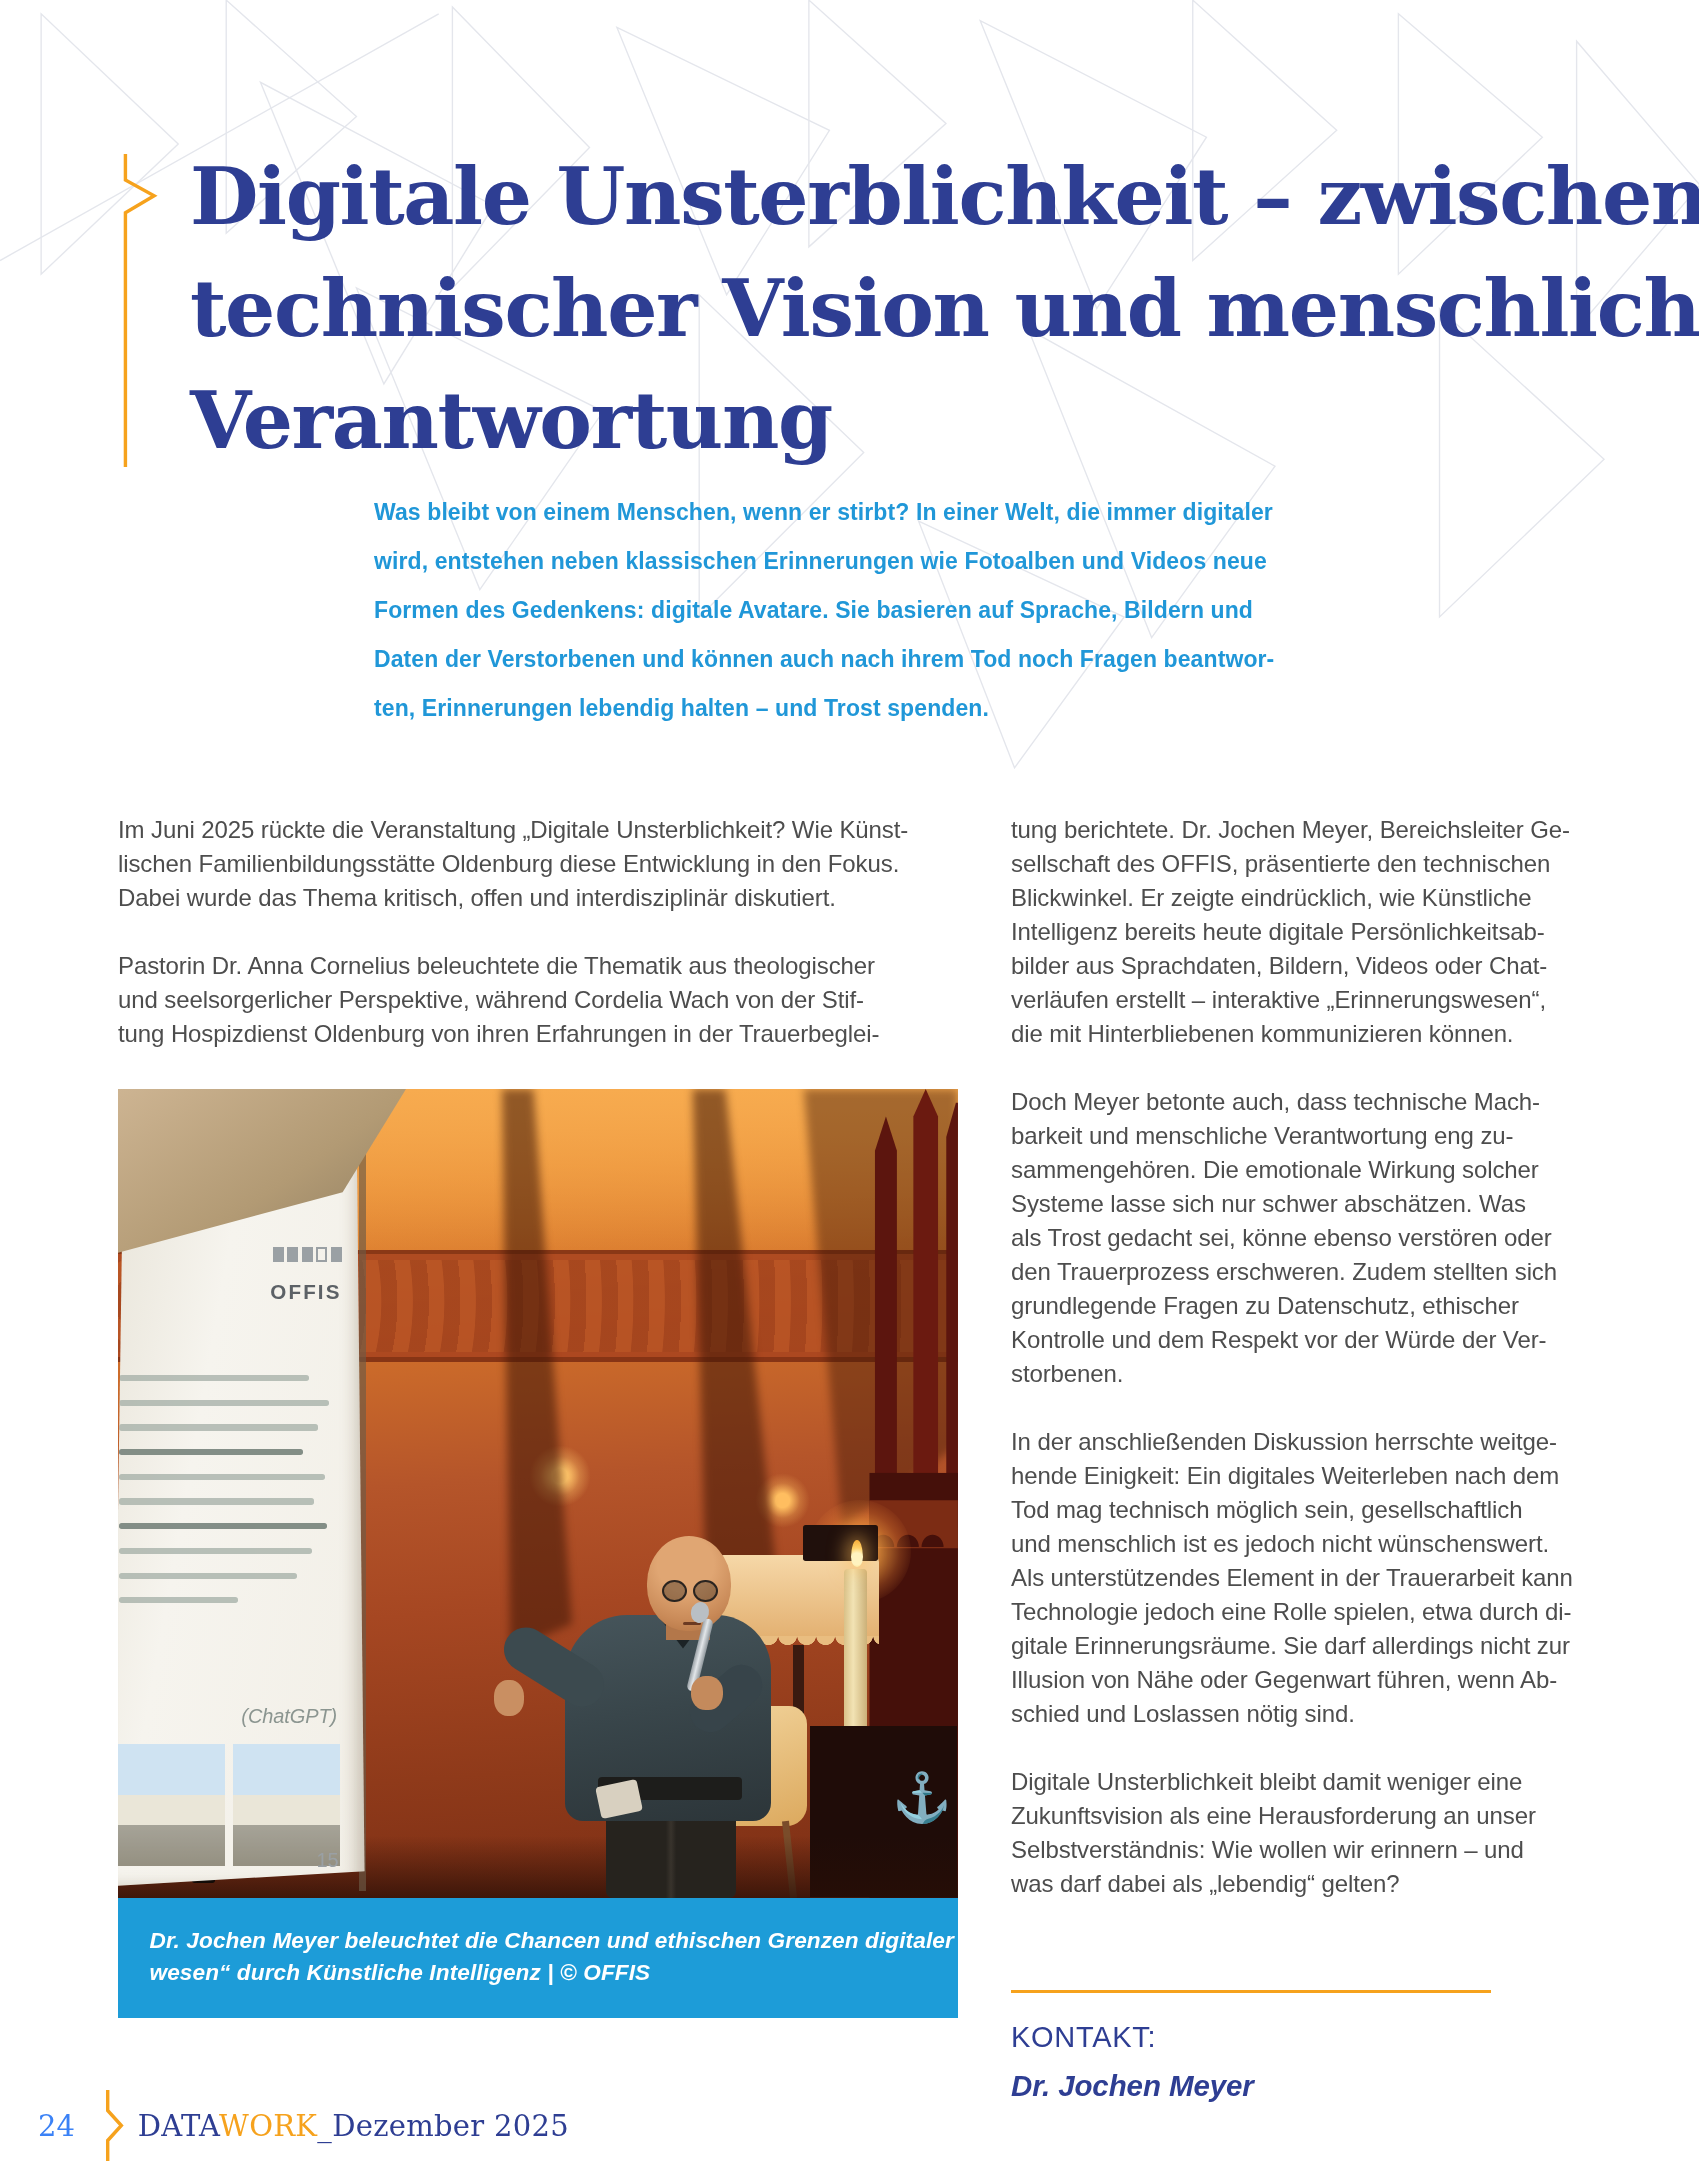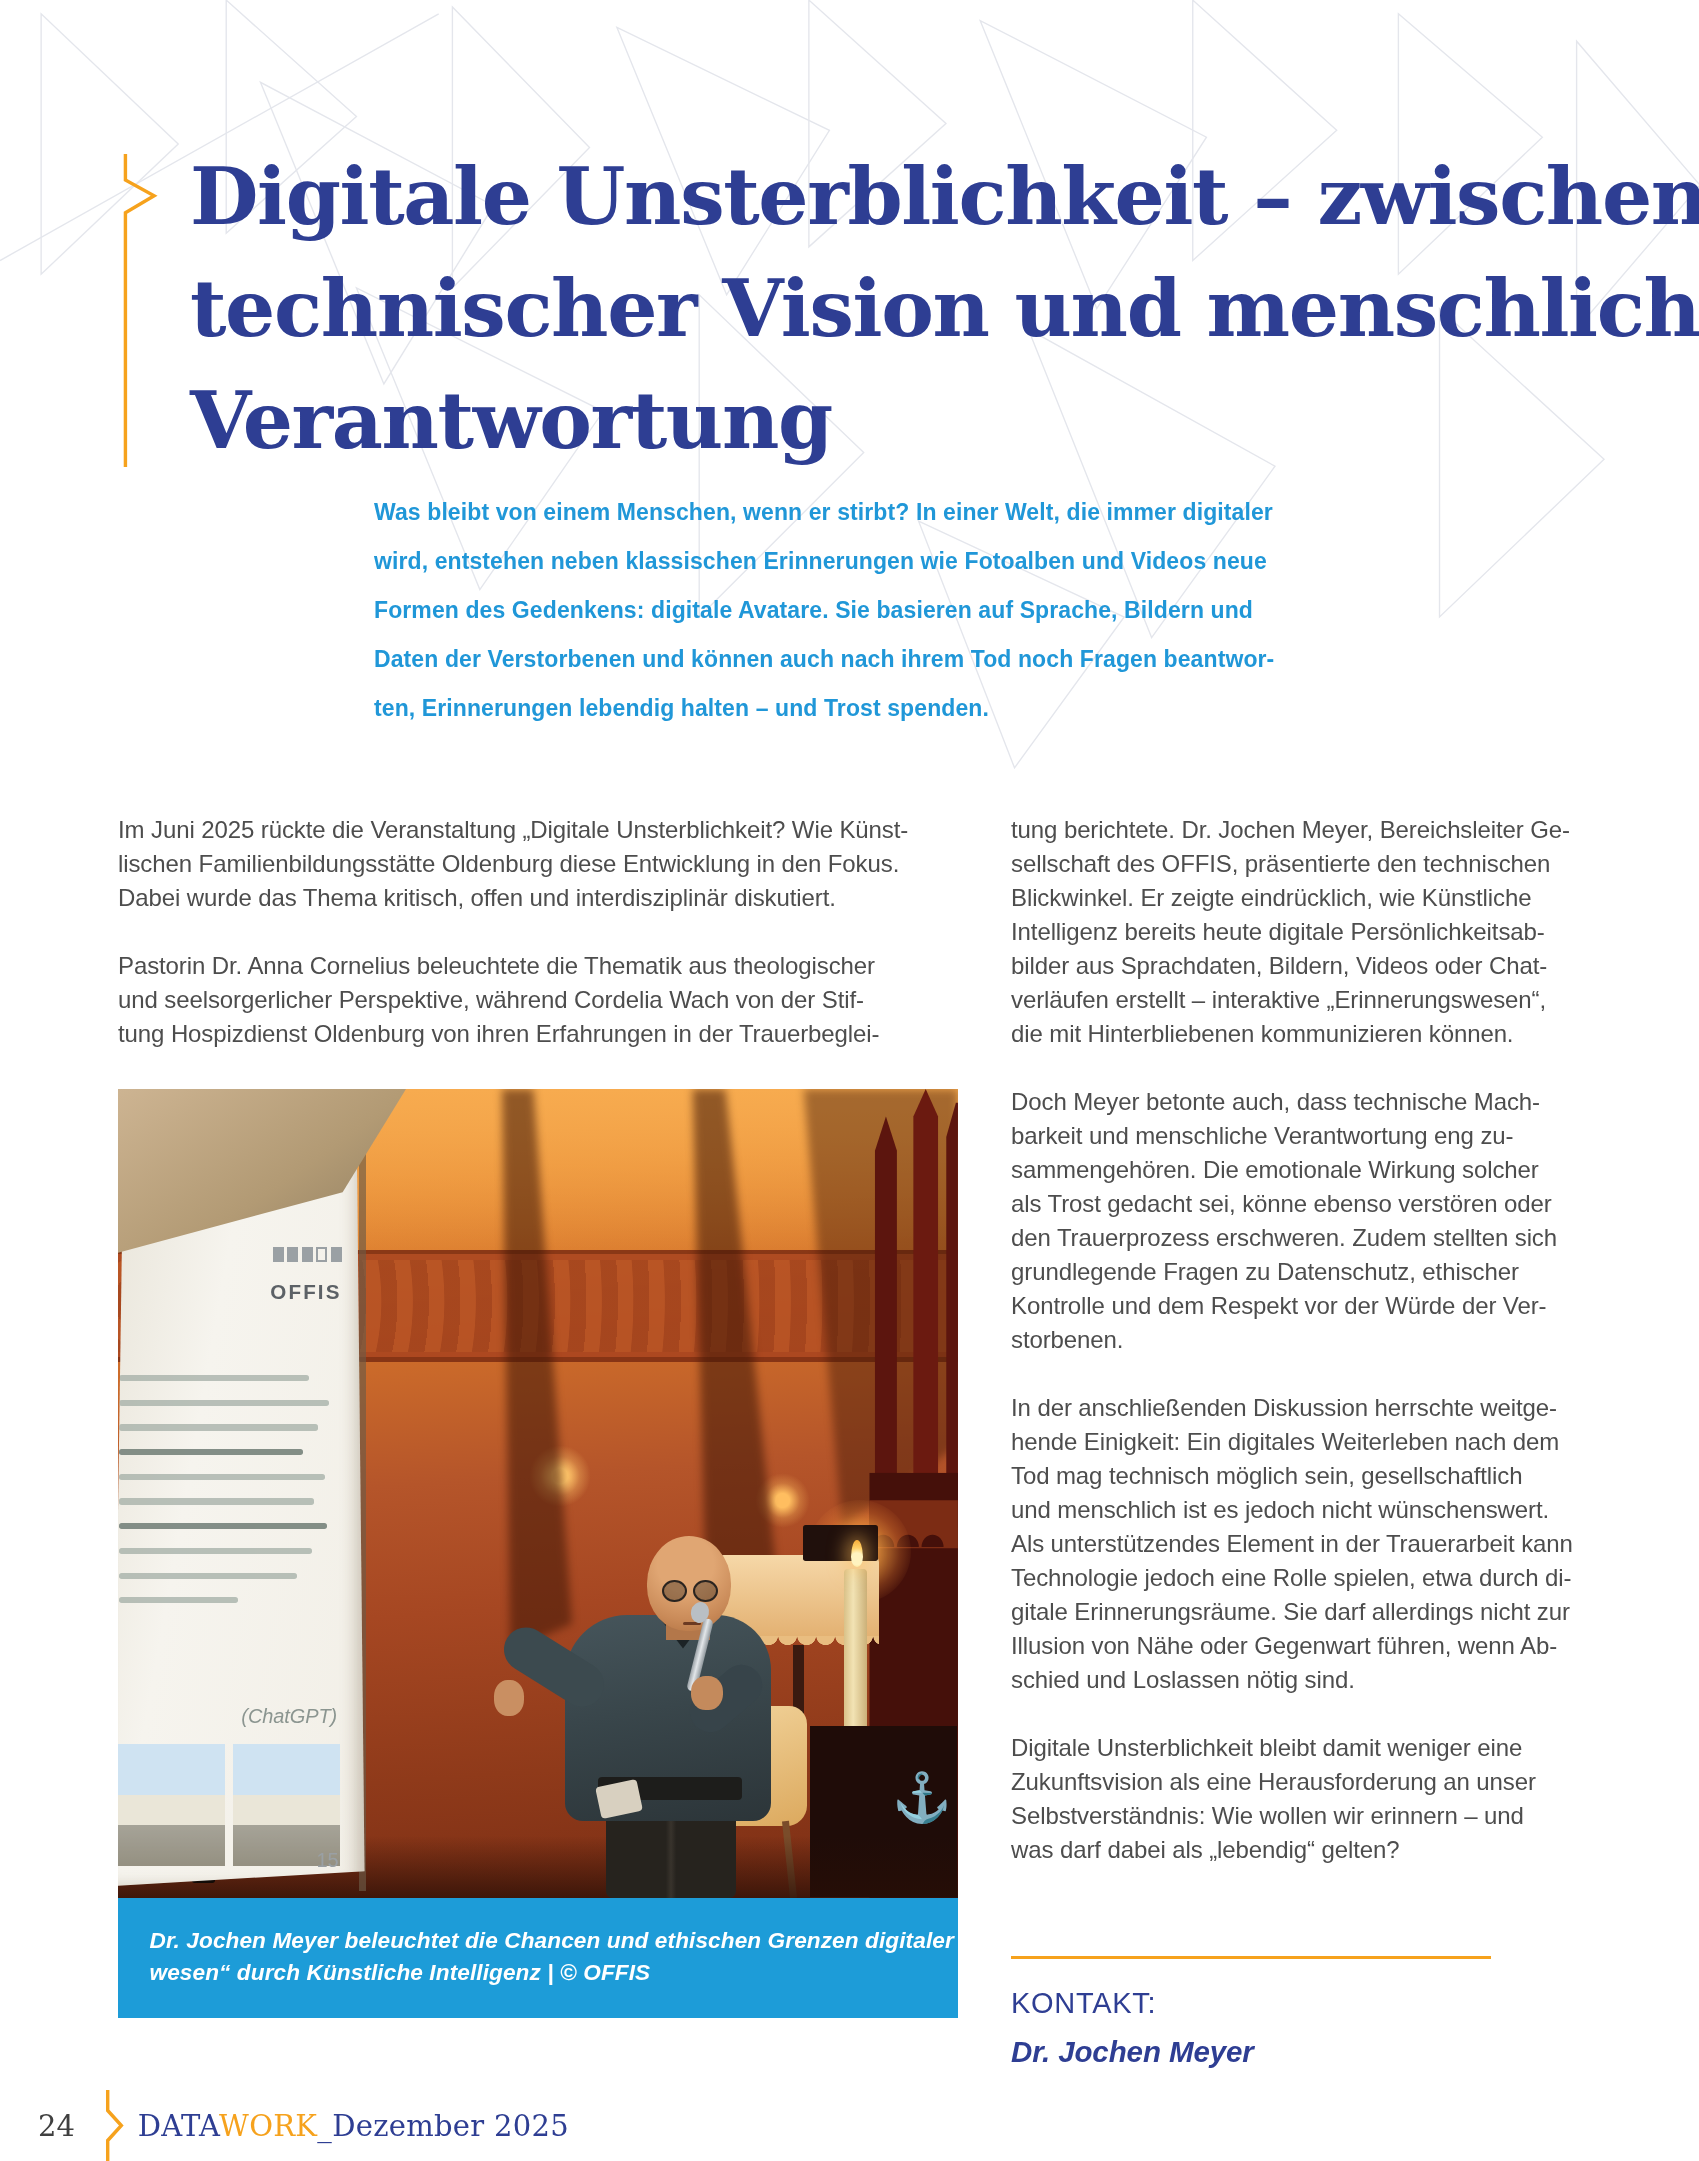--- a/index.html
+++ b/index.html
@@ -129,21 +129,21 @@
            padding:27.4px 31.5px 30px 31.5px;font-size:22.6px;line-height:31.5px;
            font-style:italic;font-weight:700;letter-spacing:0.1px;}
   .caption .ln{display:block;white-space:nowrap;}
   
   .contact{margin-top:89px;}
   .contact-rule{width:480px;height:2.7px;background:#f6a21d;margin:0 0 27.4px 0;border:none;}
   .contact-heading{font-size:29px;font-weight:400;color:#2e3e93;letter-spacing:0.7px;margin:0 0 15px 0;}
   .contact-name{font-size:29.5px;font-weight:700;font-style:italic;color:#2e3e93;}
   
   .footer{position:absolute;left:38px;top:2090px;height:71px;display:flex;align-items:center;z-index:2;}
-  .footer-pagenum{font-family:"DejaVu Serif","Liberation Serif",serif;font-size:29px;color:#404040;}
+  .footer-pagenum{font-family:"DejaVu Serif","Liberation Serif",serif;font-size:29px;color:#3b82f6;}
   .footer-orn{margin:0 12.3px 0 19px;}
   .footer-brand{font-family:"DejaVu Serif","Liberation Serif",serif;font-size:29px;color:#2e3e93;
                 letter-spacing:0.3px;}
   .footer-brand .work{color:#f6a21d;}
 </style>
 </head>
 <body>
 
 <div class="page">
 
@@ -295,20 +295,21 @@
           <span class="ln">Blickwinkel. Er zeigte eindrücklich, wie Künstliche</span>
           <span class="ln">Intelligenz bereits heute digitale Persönlichkeitsab-</span>
           <span class="ln">bilder aus Sprachdaten, Bildern, Videos oder Chat-</span>
           <span class="ln">verläufen erstellt – interaktive „Erinnerungswesen“,</span>
           <span class="ln">die mit Hinterbliebenen kommunizieren können.</span>
         </p>
       <p class="para">
           <span class="ln">Doch Meyer betonte auch, dass technische Mach-</span>
           <span class="ln">barkeit und menschliche Verantwortung eng zu-</span>
           <span class="ln">sammengehören. Die emotionale Wirkung solcher</span>
+          <span class="ln">Systeme lasse sich nur schwer abschätzen. Was</span>
           <span class="ln">als Trost gedacht sei, könne ebenso verstören oder</span>
           <span class="ln">den Trauerprozess erschweren. Zudem stellten sich</span>
           <span class="ln">grundlegende Fragen zu Datenschutz, ethischer</span>
           <span class="ln">Kontrolle und dem Respekt vor der Würde der Ver-</span>
           <span class="ln">storbenen.</span>
         </p>
       <p class="para">
           <span class="ln">In der anschließenden Diskussion herrschte weitge-</span>
           <span class="ln">hende Einigkeit: Ein digitales Weiterleben nach dem</span>
           <span class="ln">Tod mag technisch möglich sein, gesellschaftlich</span>

